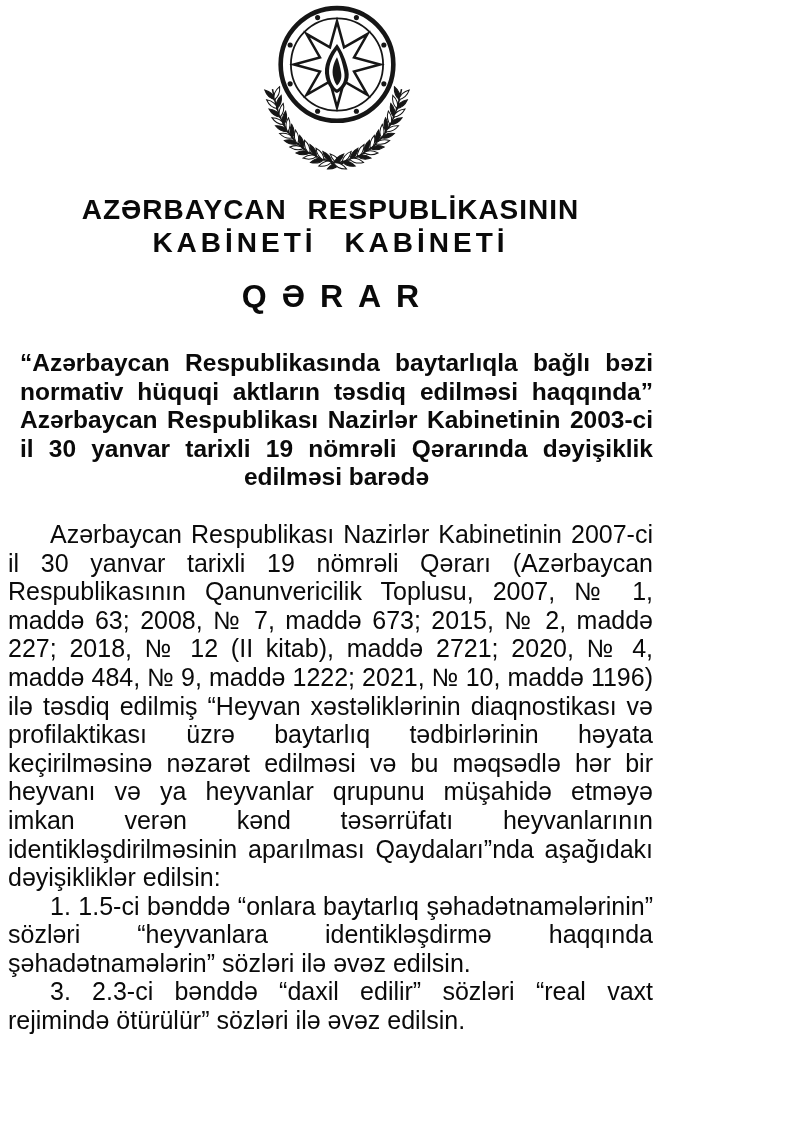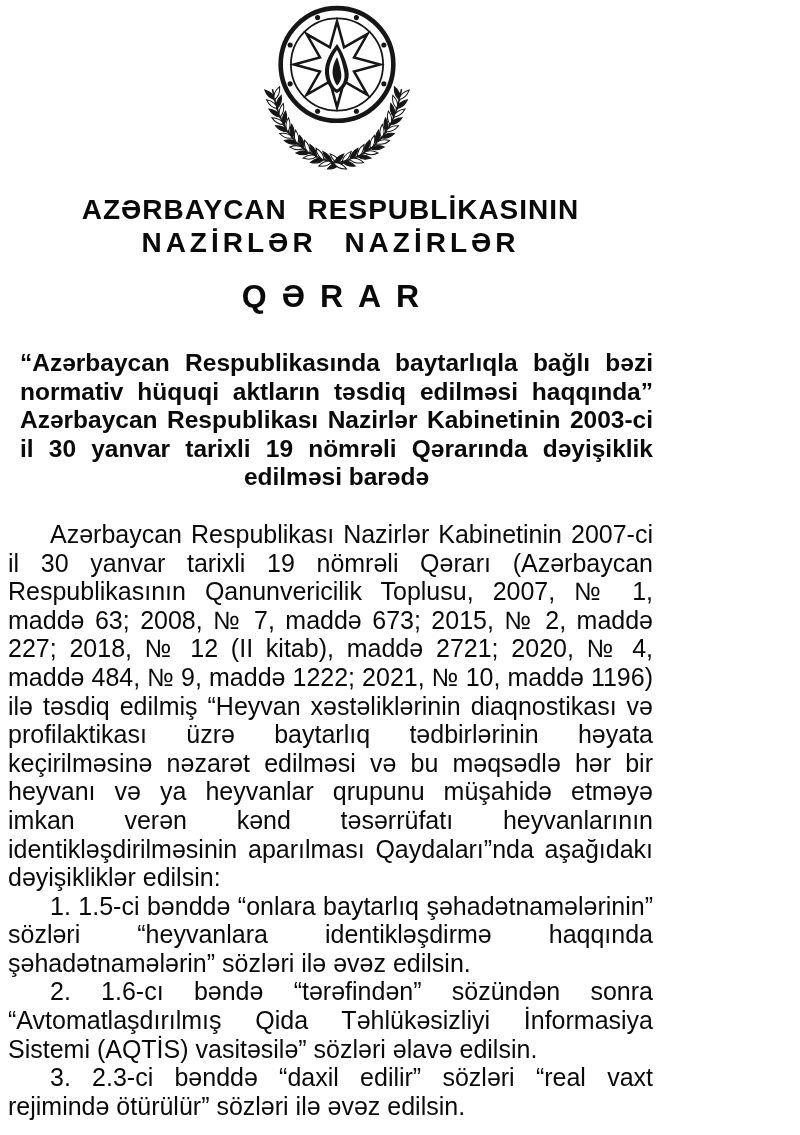--- a/index.html
+++ b/index.html
@@ -107,26 +107,25 @@
 
       <g>
         <path d="M160 80 C144 100 132 122 138 146 C142 163 152 172 160 176 C176 168 186 152 182 132 C178 112 170 94 160 80 Z" fill="#161616"></path>
         <path d="M160 92 C149 108 141 126 146 146 C149 158 155 166 160 169 C171 162 177 150 174 134 C171 118 166 102 160 92 Z" fill="#ffffff"></path>
         <path d="M160 106 C153 118 149 132 153 146 C155 154 158 159 160 161 C166 156 170 147 168 136 C166 124 163 113 160 106 Z" fill="#161616"></path>
       </g>
     </svg>
   </div>
 
   <div class="org org1">AZƏRBAYCAN RESPUBLİKASININ</div>
-  <div class="org org2">NAZİRLƏR NAZİRLƏR</div>
+  <div class="org org2">KABİNETİ KABİNETİ</div>
 
   <div class="doctype">QƏRAR</div>
 
   <div class="subject">“Azərbaycan Respublikasında baytarlıqla bağlı bəzi normativ hüquqi aktların təsdiq edilməsi haqqında” Azərbaycan Respublikası Nazirlər Kabinetinin 2003-ci il 30 yanvar tarixli 19 nömrəli Qərarında dəyişiklik edilməsi barədə</div>
 
   <div class="bodytext">
     <p>Azərbaycan Respublikası Nazirlər Kabinetinin 2007-ci il 30 yanvar tarixli 19 nömrəli Qərarı (Azərbaycan Respublikasının Qanunvericilik Toplusu, 2007, № 1, maddə 63; 2008, № 7, maddə 673; 2015, № 2, maddə 227; 2018, № 12 (II kitab), maddə 2721; 2020, № 4, maddə 484, № 9, maddə 1222; 2021, № 10, maddə 1196) ilə təsdiq edilmiş “Heyvan xəstəliklərinin diaqnostikası və profilaktikası üzrə baytarlıq tədbirlərinin həyata keçirilməsinə nəzarət edilməsi və bu məqsədlə hər bir heyvanı və ya heyvanlar qrupunu müşahidə etməyə imkan verən kənd təsərrüfatı heyvanlarının identikləşdirilməsinin aparılması Qaydaları”nda aşağıdakı dəyişik­liklər edilsin:</p>
     <p>1. 1.5-ci bənddə “onlara baytarlıq şəhadətnamələrinin” sözləri “heyvanlara identikləşdirmə haqqında şəhadətnamələrin” sözləri ilə əvəz edilsin.</p>
-    <p>2. 1.6-cı bəndə “tərəfindən” sözündən sonra “Avtomatlaş­dırılmış Qida Təhlükəsizliyi İnformasiya Sistemi (AQTİS) vasitəsilə” sözləri əlavə edilsin.</p>
     <p>3. 2.3-ci bənddə “daxil edilir” sözləri “real vaxt rejimində ötürülür” sözləri ilə əvəz edilsin.</p>
   </div>
 
 </div>
 
 </body></html>

